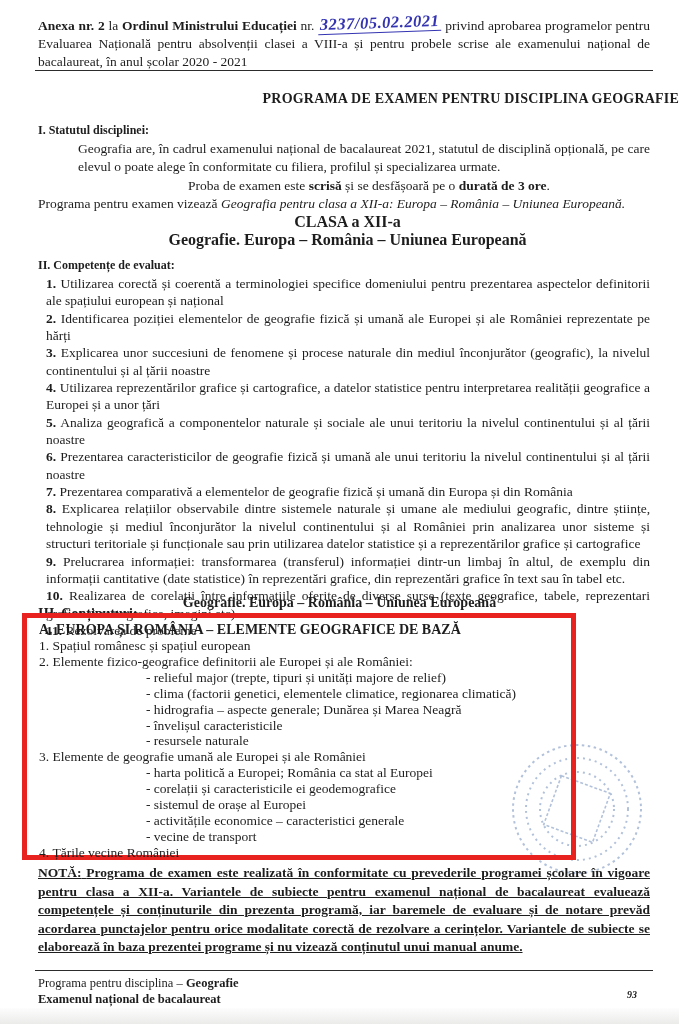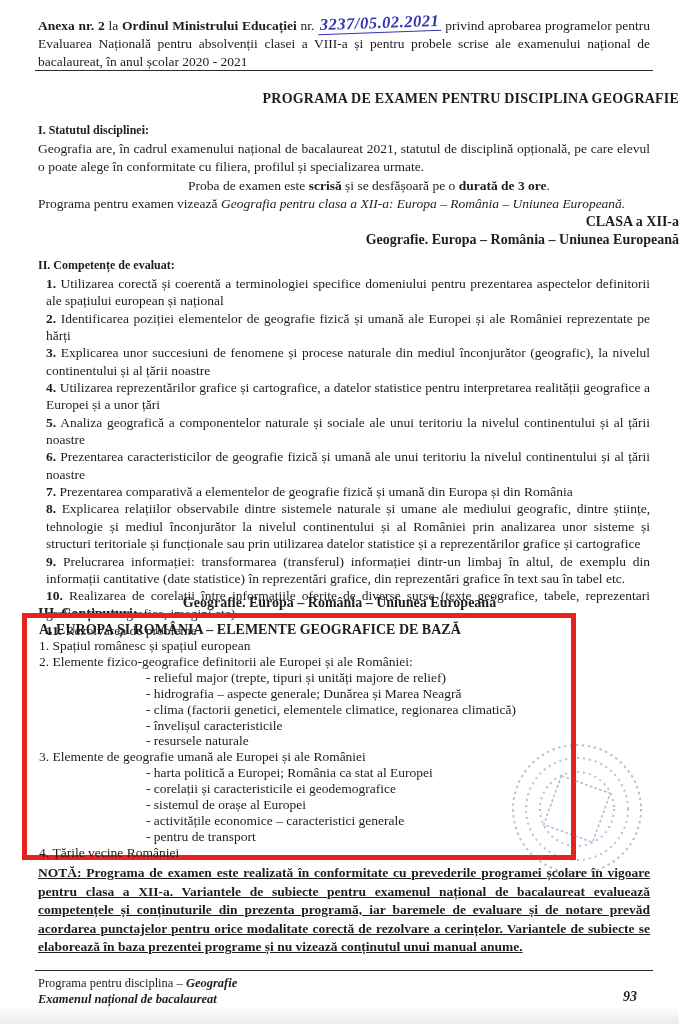--- a/index.html
+++ b/index.html
@@ -30,24 +30,24 @@
     border-bottom:1.6px solid var(--handwriting-blue);
     transform:rotate(-2deg) translateY(-2px);
     letter-spacing:.5px;
     padding:0 2px;
   }
   .header-rule{top:70px;left:35px;right:26px;border-top:1.6px solid #2c2c2c;}
   .doc-title{top:91px;left:0;right:0;text-align:right;font-weight:bold;font-size:14px;letter-spacing:.2px;}
   
   .sec1{top:121px;left:38px;right:29px;line-height:18.6px;}
   .sec-heading{font-weight:bold;font-size:12px;}
-  .just{text-align:justify;}
+  .just{text-align:justify;margin-left:40px;}
   .indent50{padding-left:50px;text-align:center;}
   
-  .clasa{top:213px;left:0;right:0;text-align:right;font-weight:bold;line-height:17.5px;font-size:14px;padding-left:16px;}
+  .clasa{top:213px;left:0;right:0;text-align:center;font-weight:bold;line-height:17.5px;font-size:16px;padding-left:16px;}
   
   .sec2{top:256px;left:38px;right:29px;line-height:17.35px;}
   .sec2 .sec-heading{line-height:19px;}
   .ci{text-align:justify;margin-left:8px;}
   
   .sec3-heading{top:606px;left:38px;font-weight:bold;font-size:14px;}
   .sec3-subtitle{top:595px;left:0;right:0;text-align:center;font-weight:bold;font-size:14px;}
   
   .redbox{
     top:613px;left:22px;width:554px;height:247px;
@@ -58,22 +58,22 @@
   }
   .redbox .box-title{font-weight:bold;font-size:14px;line-height:17px;}
   .sub{padding-left:107px;}
   
   .stamp{top:737px;left:505px;width:145px;height:145px;color:var(--stamp-blue);opacity:.55;}
   
   .nota{top:864px;left:38px;right:29px;font-weight:bold;line-height:18.6px;text-align:justify;text-decoration:underline;}
   
   .footer-rule{top:970px;left:35px;right:26px;border-top:1.5px solid #2c2c2c;}
   .footer{top:975px;left:38px;line-height:16px;font-size:12.5px;}
-  .footer .it{font-style:italic;font-weight:bold;}
-  .page-num{top:989px;right:42px;font-style:italic;font-weight:bold;font-size:14px;}
+  .footer .it{font-weight:bold;}
+  .page-num{top:989px;right:42px;font-style:italic;font-weight:bold;font-size:10px;}
   .scan-edge{left:0;right:0;bottom:0;height:16px;background:linear-gradient(#fdfdfd,#ebebea);}
 </style>
 </head>
 <body>
 
 <div class="page">
 
   <div class="abs header">
     <b>Anexa nr. 2</b>
     <span>la</span>
@@ -131,30 +131,30 @@
       <circle cx="72" cy="72" r="37" stroke-dasharray="2 4"></circle>
       <rect x="46" y="46" width="52" height="52" stroke-width="1.6" transform="rotate(20 72 72)" stroke-dasharray="3 2"></rect>
     </g>
   </svg>
 
   <div class="abs redbox">
     <div class="box-title">A. EUROPA ȘI ROMÂNIA – ELEMENTE GEOGRAFICE DE BAZĂ</div>
     <div>1. Spațiul românesc și spațiul european</div>
     <div>2. Elemente fizico-geografice definitorii ale Europei și ale României:</div>
     <div class="sub">- relieful major (trepte, tipuri și unități majore de relief)</div>
+    <div class="sub">- clima (factorii genetici, elementele climatice, regionarea climatică)</div>
     <div class="sub">- hidrografia – aspecte generale; Dunărea și Marea Neagră</div>
-    <div class="sub">- clima (factorii genetici, elementele climatice, regionarea climatică)</div>
     <div class="sub">- învelișul caracteristicile</div>
     <div class="sub">- resursele naturale</div>
     <div>3. Elemente de geografie umană ale Europei și ale României</div>
     <div class="sub">- harta politică a Europei; România ca stat al Europei</div>
     <div class="sub">- corelații și caracteristicile ei geodemografice</div>
     <div class="sub">- sistemul de orașe al Europei</div>
     <div class="sub">- activitățile economice – caracteristici generale</div>
-    <div class="sub">- pentru de transport</div>
+    <div class="sub">- vecine de transport</div>
     <div>4. Țările vecine României</div>
   </div>
 
   <div class="abs nota">
     <span>NOTĂ:</span>
     <span>Programa de examen este realizată în conformitate cu prevederile programei școlare în vigoare pentru clasa a XII-a. Variantele de subiecte pentru examenul național de bacalaureat evaluează competențele și conținuturile din prezenta programă, iar baremele de evaluare și de notare prevăd acordarea punctajelor pentru orice modalitate corectă de rezolvare a cerințelor. Variantele de subiecte se elaborează în baza prezentei programe și nu vizează conținutul unui manual anume.</span>
   </div>
 
   <div class="abs footer-rule"></div>
   <div class="abs footer">

